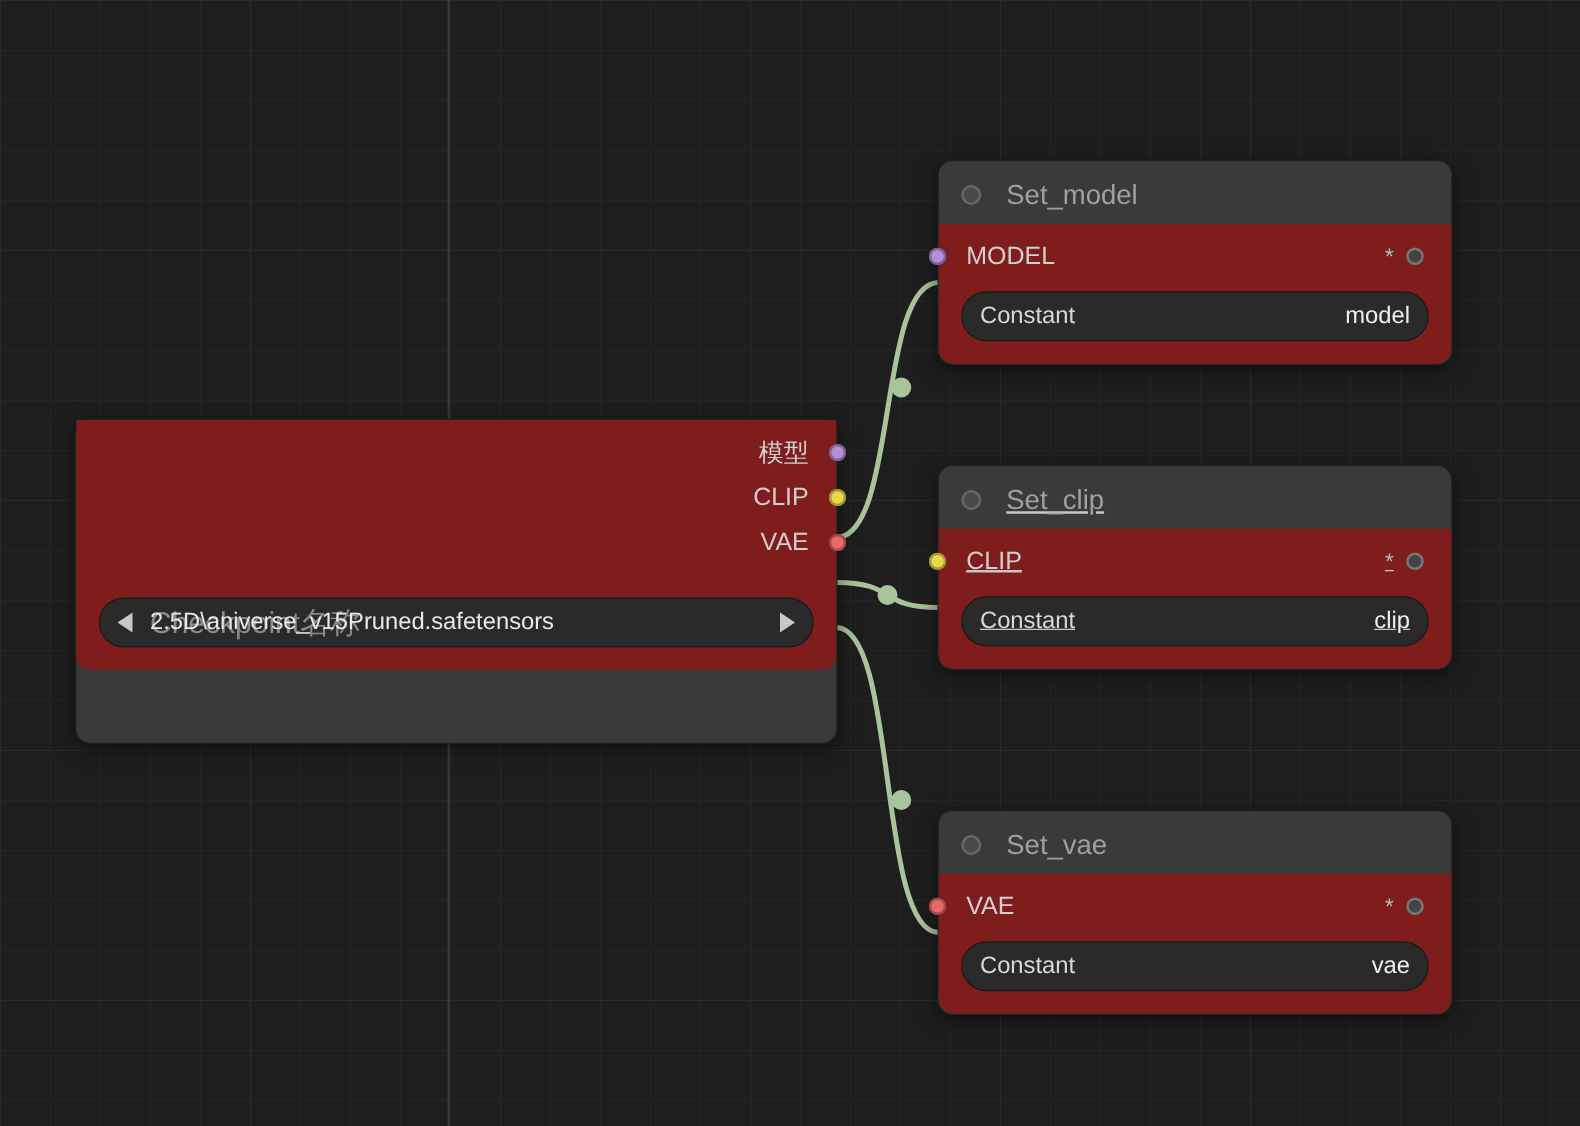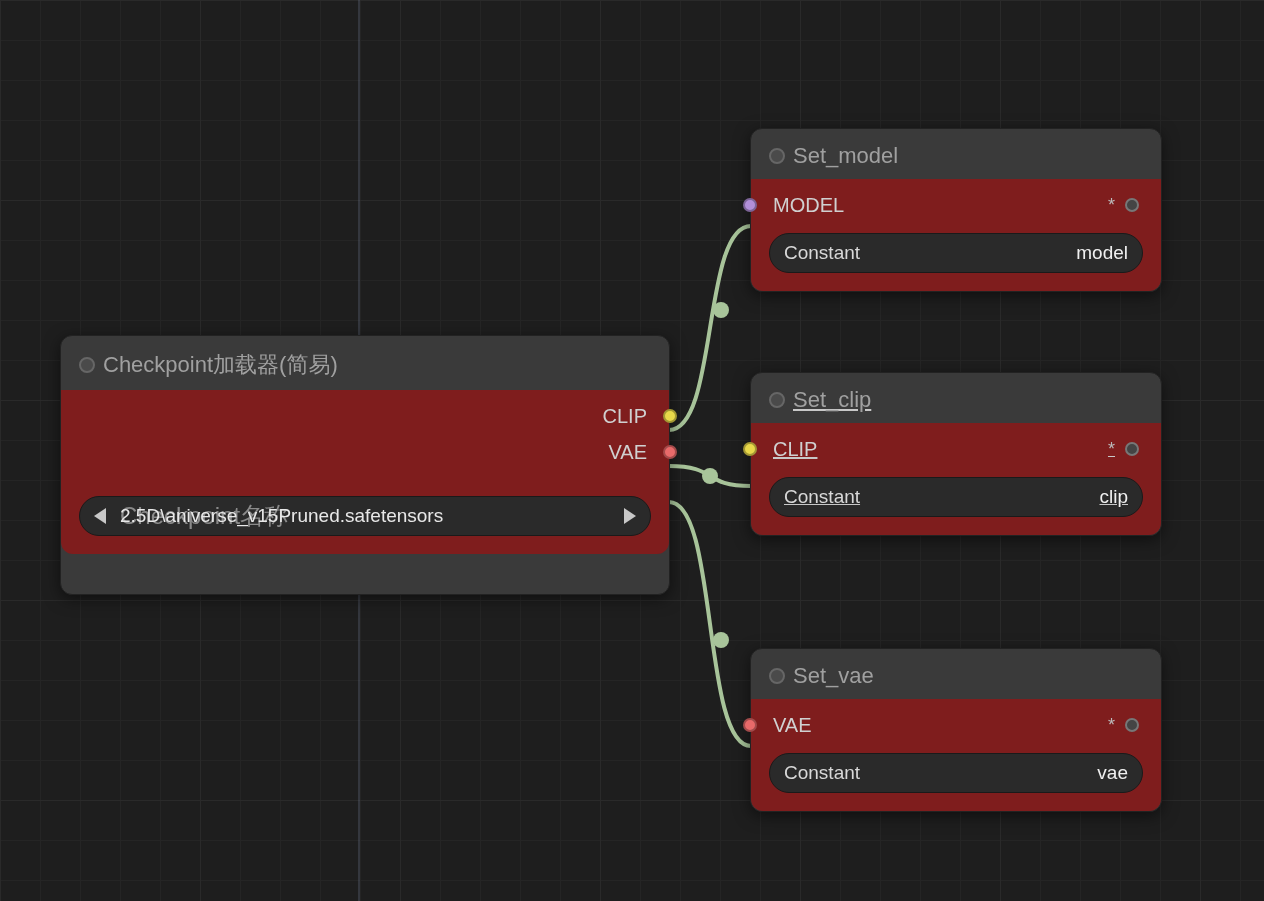--- a/index.html
+++ b/index.html
@@ -34,21 +34,21 @@
       position: absolute;
       background: #3a3a3a;
       border: 1px solid #222;
       border-radius: 12px;
       box-shadow: 0 4px 16px rgba(0,0,0,0.5);
       color: #c8c8c8;
     }
     .node-header {
       display: flex;
       align-items: center;
-      gap: 8px;
+      gap: 20px;
       padding: 14px 18px 10px 18px;
       font-size: 22px;
       color: #a0a0a0;
     }
     .collapse-dot {
       width: 16px; height: 16px; border-radius: 50%;
       background: #4a4a4a; border: 2px solid #666;
     }
     .node-body {
       background: #7f1d1d;
@@ -115,25 +115,25 @@
 <svg class="wires" id="wires-svg">
     <path d="M 669 430 C 718.2 430, 701.8 226, 751 226" stroke="#a8c49a" stroke-width="4" fill="none"></path>
     <circle class="dot-on-wire" cx="721" cy="310" r="8"></circle>
     <path d="M 669 466 C 718.2 466, 701.8 486, 751 486" stroke="#a8c49a" stroke-width="4" fill="none"></path>
     <circle class="dot-on-wire" cx="710" cy="476" r="8"></circle>
     <path d="M 669 502 C 718.2 502, 701.8 746, 751 746" stroke="#a8c49a" stroke-width="4" fill="none"></path>
     <circle class="dot-on-wire" cx="721" cy="640" r="8"></circle>
   </svg>
 
 <div class="node" id="node-ckpt" style="left: 60px; top: 335px; width: 610px; height: 260px;">
-  <div class="node-header">
-    <span class="collapse-dot"></span>
-    <span>Checkpoint加载器(简易)</span>
-  </div>
-  <div class="node-body">
+  <div class="node-body">
+    <div class="output-row">
+      <span>模型</span>
+      <span class="port out purple"></span>
+    </div>
     <div class="output-row">
       <span>CLIP</span>
       <span class="port out yellow"></span>
     </div>
     <div class="output-row">
       <span>VAE</span>
       <span class="port out red"></span>
     </div>
     <div class="field-pill ckpt-field" style="margin-top:26px;">
       <span class="chev left"></span>

